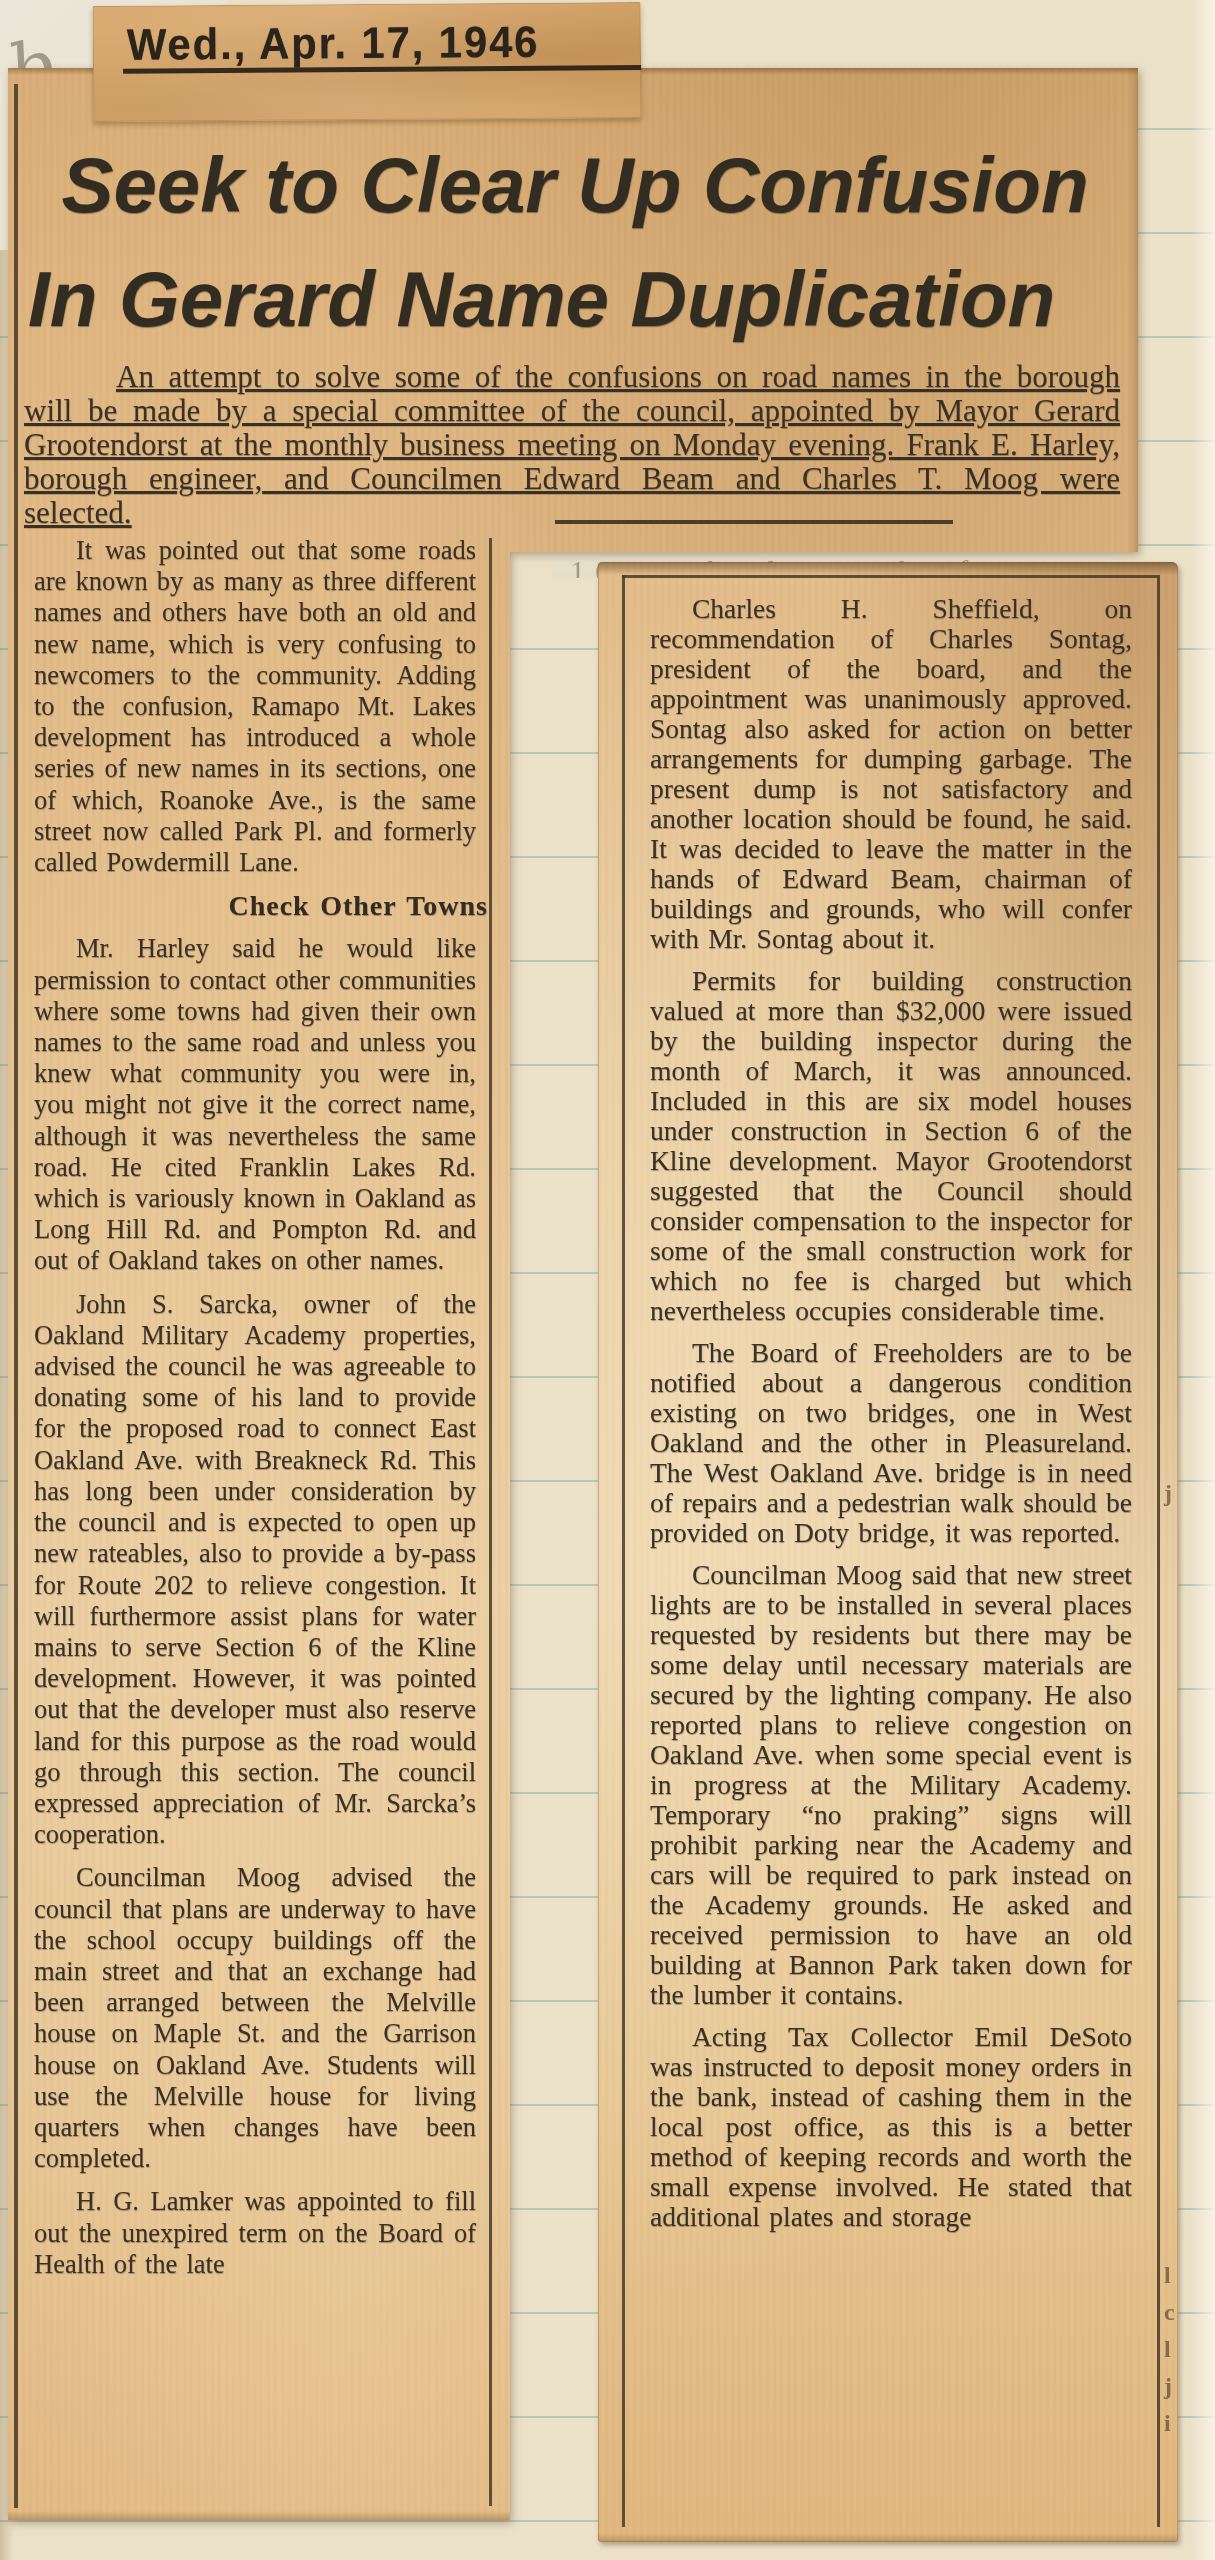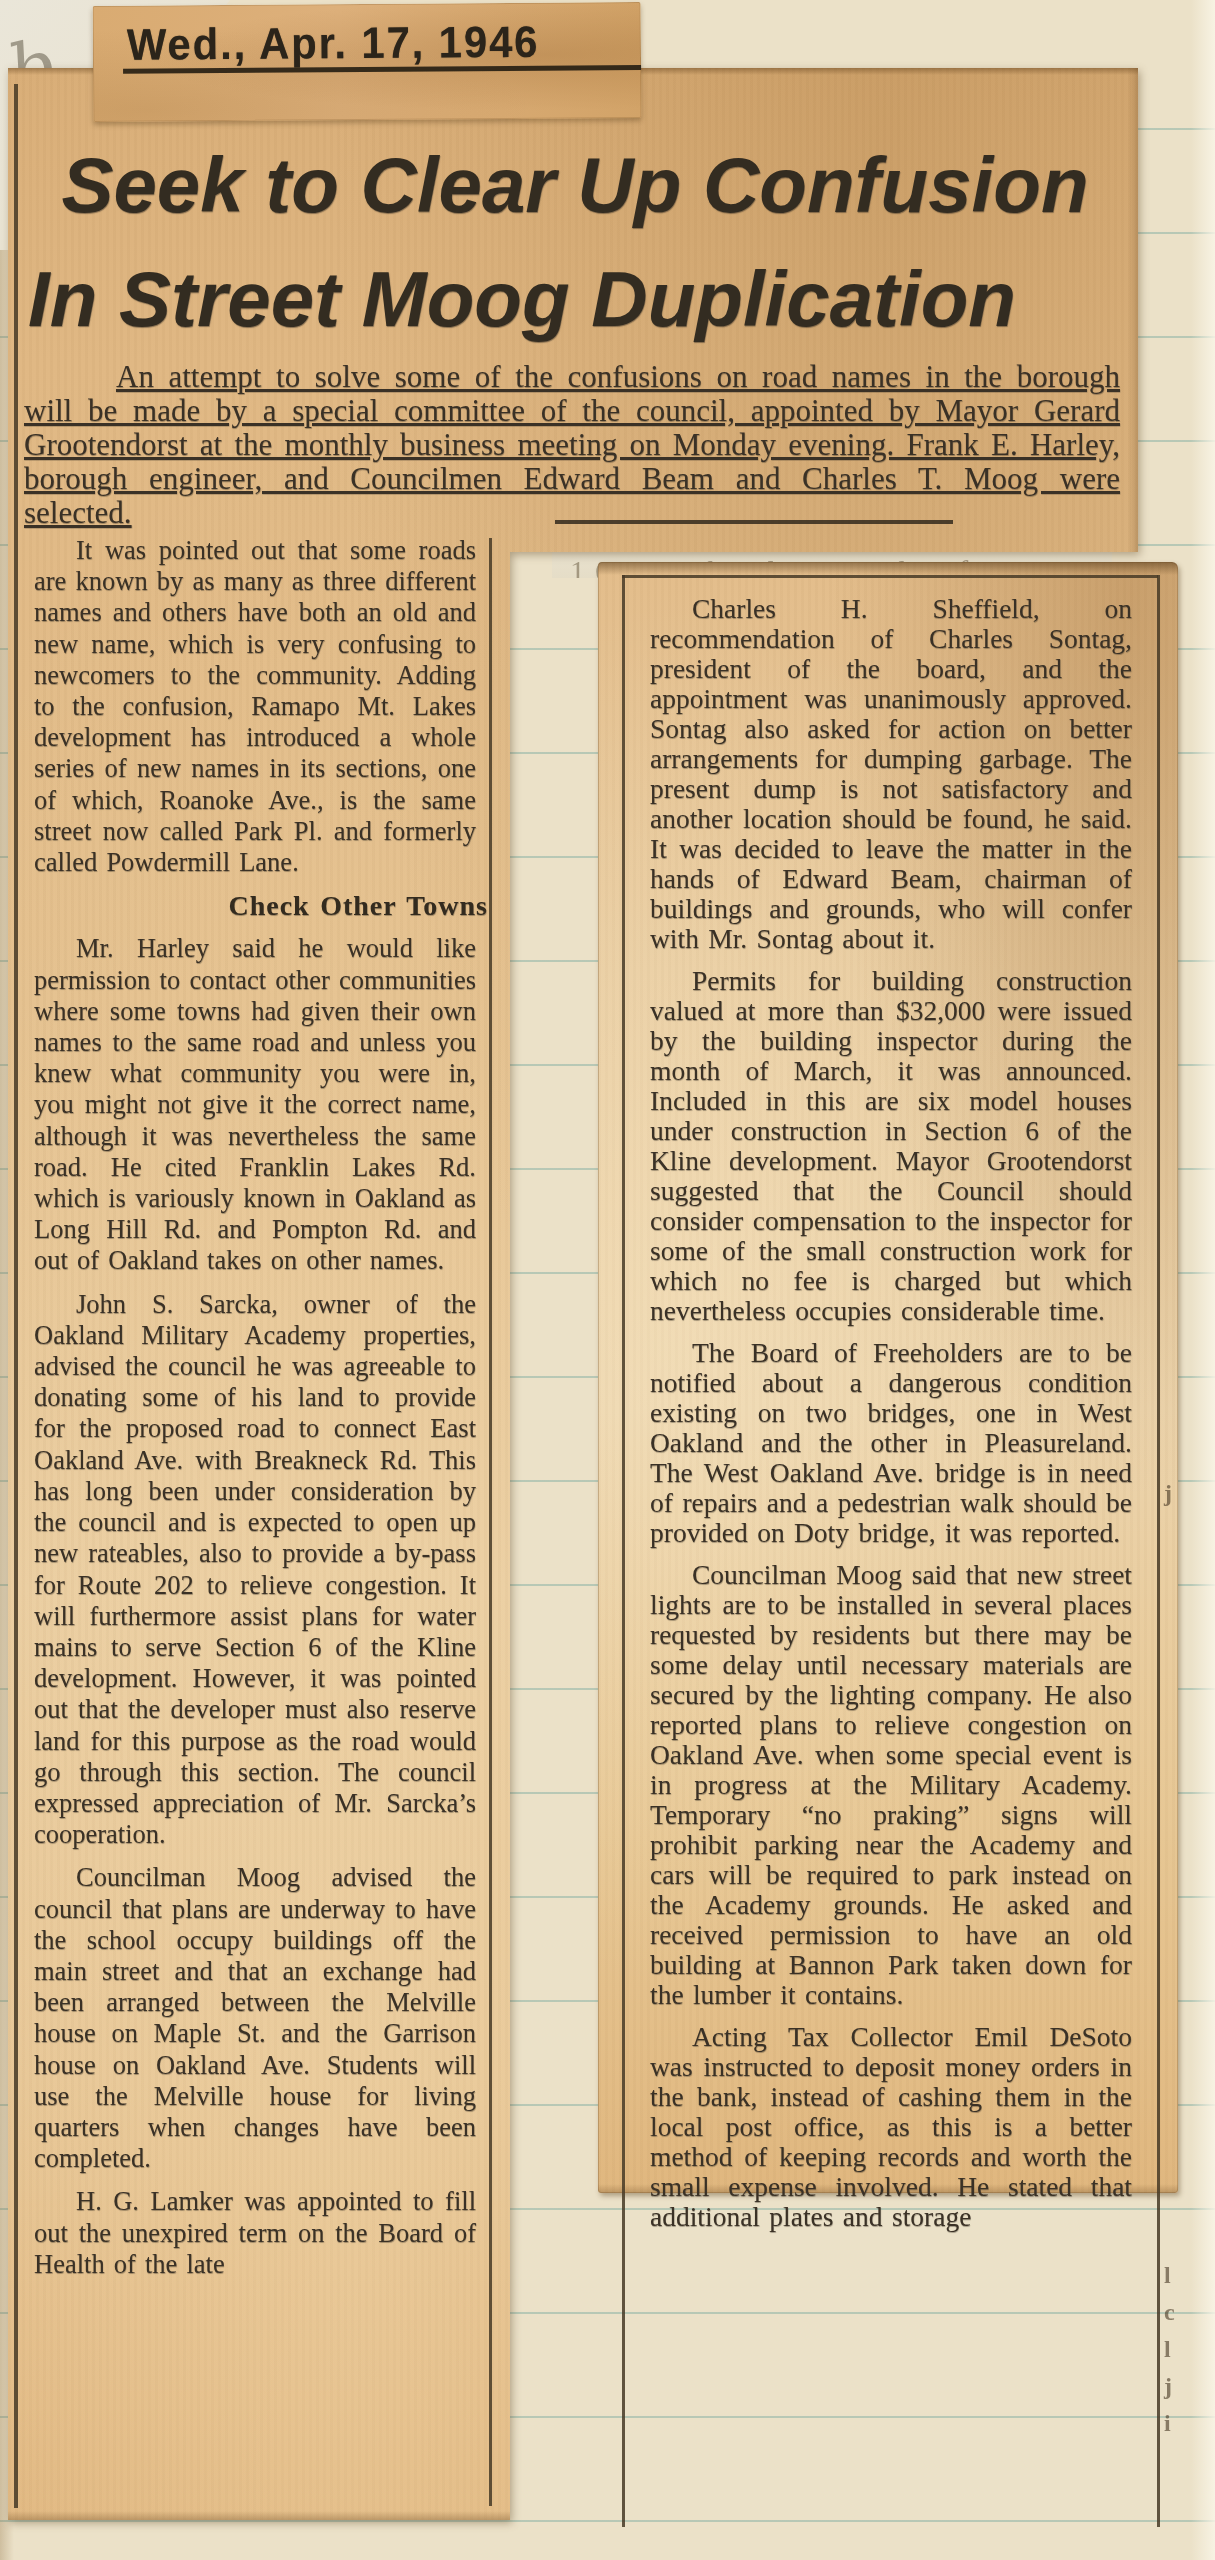--- a/index.html
+++ b/index.html
@@ -96,21 +96,21 @@
   .faded-strip{
     position:absolute; left:552px; top:548px; width:560px; height:30px; z-index:1;
     overflow:hidden; background:linear-gradient(180deg,#e9e2cf,#e5ddc7);
   }
   .faded-strip span{
     position:absolute; left:18px; top:6px; white-space:nowrap;
     font-size:30px; letter-spacing:10px; color:rgba(110,95,70,.55);
   }
   
   .right-clip{
-    position:absolute; left:598px; top:562px; width:580px; height:1631px; z-index:2;
+    position:absolute; left:598px; top:562px; width:580px; height:1980px; z-index:2;
     border-radius:4px 6px 3px 3px;
     background:
       linear-gradient(180deg, rgba(70,45,15,.50), rgba(70,45,15,0) 13px),
       linear-gradient(0deg, rgba(95,62,25,.28), rgba(95,62,25,0) 9px),
       radial-gradient(ellipse at 92% 2%, rgba(140,90,35,.30), rgba(140,90,35,0) 40%),
       radial-gradient(ellipse at 15% 45%, rgba(255,242,210,.30), rgba(255,242,210,0) 55%),
       repeating-linear-gradient(90deg, rgba(120,80,30,.035) 0 3px, rgba(120,80,30,0) 3px 7px),
       linear-gradient(180deg,#e3bd8b 0%,#e8cb9f 25%,#ecd4ac 52%,#e7c794 78%,#e0b77f 100%);
     box-shadow:2px 3px 5px rgba(80,55,20,.38), inset 0 0 0 1px rgba(110,75,35,.30);
   }
@@ -136,21 +136,21 @@
   </div>
 
   <div class="main-wrap">
     <div class="main-clip">
       <div class="rule-v" style="left:6px; top:16px; width:4px; height:2424px;"></div>
 
       <div class="kicker">OAKLAND</div>
       <div class="kicker-frag">D</div>
 
       <div class="headline hl1">Seek to Clear Up Confusion</div>
-      <div class="headline hl2">In Street Moog Duplication</div>
+      <div class="headline hl2">In Gerard Name Duplication</div>
 
       <div class="lead news">An attempt to solve some of the confusions on road names in the borough will be made by a special committee of the council, appointed by Mayor Gerard Grootendorst at the monthly business meeting on Monday evening. Frank E. Harley, borough engineer, and Councilmen Edward Beam and Charles T. Moog were selected.</div>
 
       <div class="divider"></div>
       <div class="rule-v" style="left:481px; top:470px; width:3px; height:1968px;"></div>
 
       <div class="colL news">
         <p>It was pointed out that some roads are known by as many as three different names and others have both an old and new name, which is very confusing to newcomers to the community. Adding to the confusion, Ramapo Mt. Lakes development has introduced a whole series of new names in its sections, one of which, Roanoke Ave., is the same street now called Park Pl. and formerly called Powdermill Lane.</p>
         <h3 class="subhead">Check Other Towns</h3>
         <p>Mr. Harley said he would like permission to contact other communities where some towns had given their own names to the same road and unless you knew what community you were in, you might not give it the correct name, although it was nevertheless the same road. He cited Franklin Lakes Rd. which is variously known in Oakland as Long Hill Rd. and Pompton Rd. and out of Oakland takes on other names.</p>

